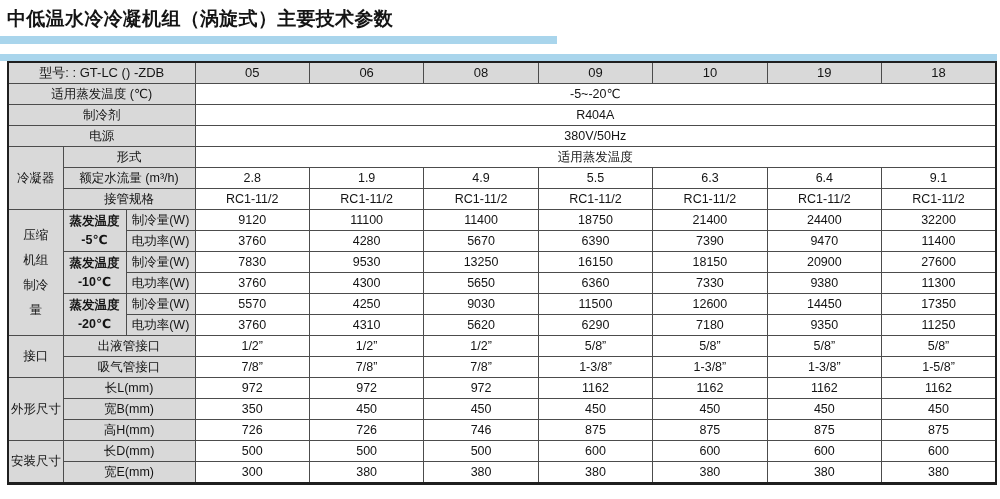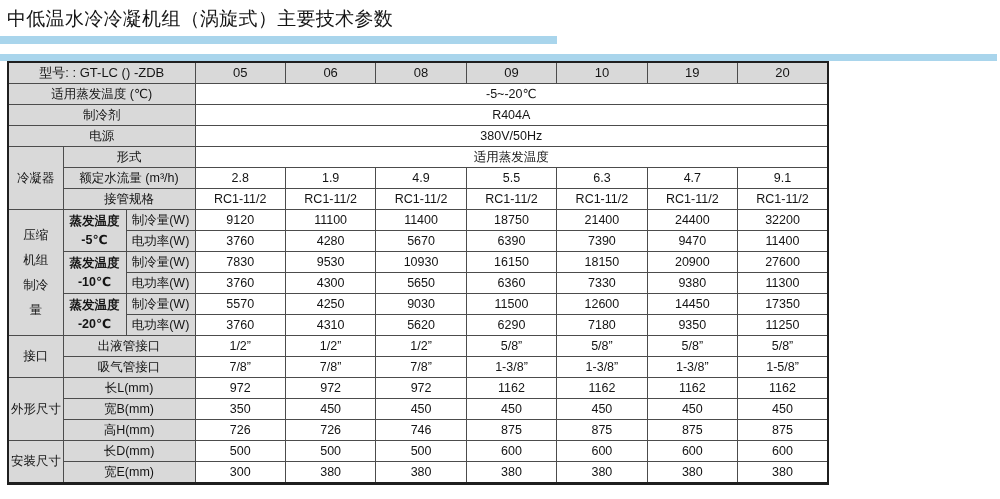--- a/index.html
+++ b/index.html
@@ -7,29 +7,29 @@
     --gray:#d9d9d9;
     --line:#4c4c4c;
     --edge:#1f1f1f;
   }
   html,body{margin:0;padding:0;}
   body{
     width:1000px;height:499px;overflow:hidden;background:#ffffff;
     font-family:"Liberation Sans","DejaVu Sans",sans-serif;color:#141414;
   }
   .title{
-    font-size:19px;font-weight:400;letter-spacing:.3px;
+    font-size:19px;font-weight:700;letter-spacing:.3px;
     padding:6px 0 4px 7px;white-space:nowrap;
   }
   .bar{background:var(--blue);}
   .bar-title{width:557px;height:8px;}
   .bar-table{width:997px;height:7px;margin-top:10px;}
   table.spec{
     border-collapse:collapse;table-layout:fixed;
-    width:822px;margin-left:7px;
+    width:990px;margin-left:7px;
     border:2px solid var(--edge);border-bottom-width:3px;
   }
   td{
     border:1px solid var(--line);
     height:20px;padding:0 2px;
     text-align:center;vertical-align:middle;
     font-size:12.5px;line-height:1.15;
     overflow:hidden;white-space:nowrap;
   }
   td.lbl{background:var(--gray);}
@@ -61,21 +61,21 @@
     </colgroup>
     <tbody id="spec-body">
         <tr>
           <td class="lbl model" colspan="3">型号: : GT-LC () -ZDB</td>
           <td class="lbl colh">05</td>
           <td class="lbl colh">06</td>
           <td class="lbl colh">08</td>
           <td class="lbl colh">09</td>
           <td class="lbl colh">10</td>
           <td class="lbl colh">19</td>
-          <td class="lbl colh">20</td>
+          <td class="lbl colh">18</td>
         </tr>
         <tr>
           <td class="lbl" colspan="3">适用蒸发温度 (℃)</td>
           <td class="val" colspan="7">-5~-20℃</td>
         </tr>
         <tr>
           <td class="lbl" colspan="3">制冷剂</td>
           <td class="val" colspan="7">R404A</td>
         </tr>
         <tr>
@@ -87,21 +87,21 @@
           <td class="lbl" colspan="2">形式</td>
           <td class="val" colspan="7">适用蒸发温度</td>
         </tr>
         <tr>
           <td class="lbl" colspan="2">额定水流量 (m³/h)</td>
           <td class="val">2.8</td>
           <td class="val">1.9</td>
           <td class="val">4.9</td>
           <td class="val">5.5</td>
           <td class="val">6.3</td>
-          <td class="val">4.7</td>
+          <td class="val">6.4</td>
           <td class="val">9.1</td>
         </tr>
         <tr>
           <td class="lbl" colspan="2">接管规格</td>
           <td class="val">RC1-11/2</td>
           <td class="val">RC1-11/2</td>
           <td class="val">RC1-11/2</td>
           <td class="val">RC1-11/2</td>
           <td class="val">RC1-11/2</td>
           <td class="val">RC1-11/2</td>
@@ -127,21 +127,21 @@
           <td class="val">6390</td>
           <td class="val">7390</td>
           <td class="val">9470</td>
           <td class="val">11400</td>
         </tr>
         <tr>
           <td class="lbl temp" rowspan="2">蒸发温度<br>-10℃</td>
           <td class="lbl">制冷量(W)</td>
           <td class="val">7830</td>
           <td class="val">9530</td>
-          <td class="val">10930</td>
+          <td class="val">13250</td>
           <td class="val">16150</td>
           <td class="val">18150</td>
           <td class="val">20900</td>
           <td class="val">27600</td>
         </tr>
         <tr>
           <td class="lbl">电功率(W)</td>
           <td class="val">3760</td>
           <td class="val">4300</td>
           <td class="val">5650</td>

